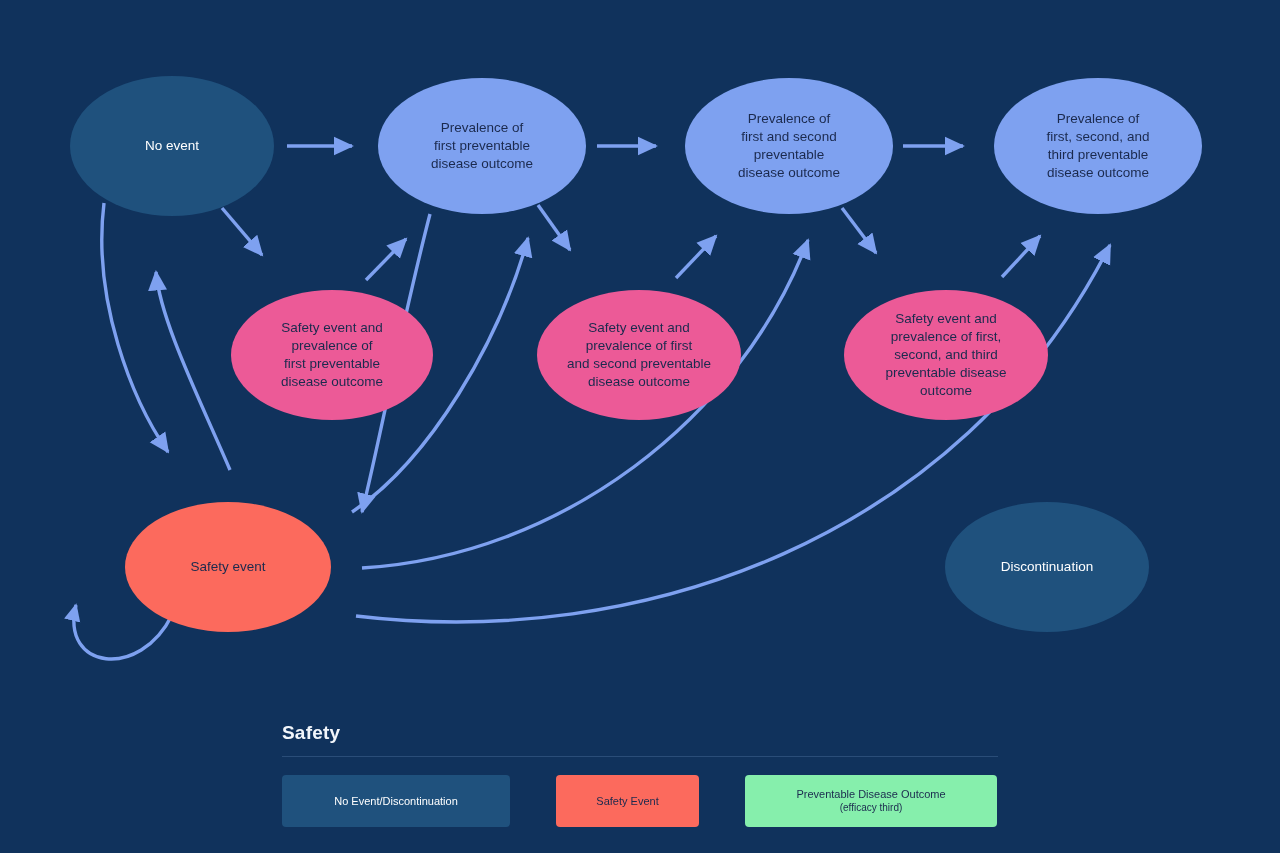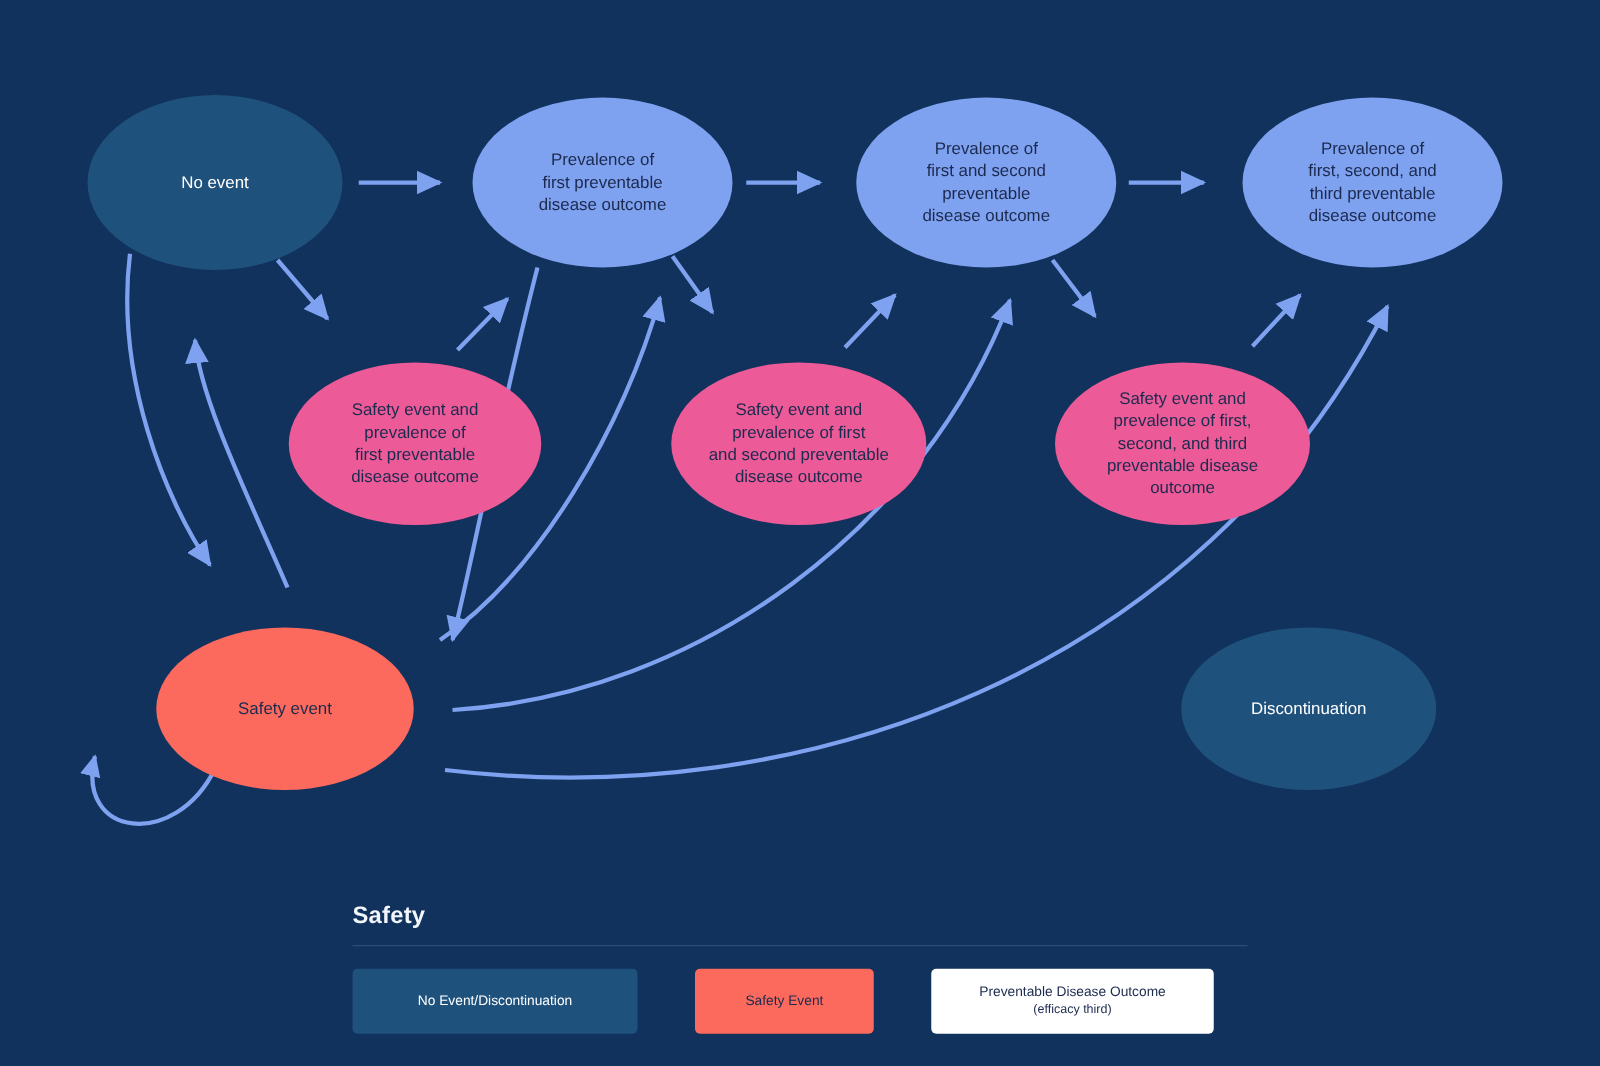--- a/index.html
+++ b/index.html
@@ -52,21 +52,21 @@
     text-align:center;
     height:52px;
     padding:0 14px;
     box-sizing:border-box;
     line-height:1.15;
   }
   .legend-chip .chip-main{font-size:11px;}
   .legend-chip .chip-sub{font-size:10px;margin-top:1px;}
   #chip-no-event{width:228px;background:#1f517d;color:#ffffff;}
   #chip-safety{width:143px;background:#fc6a5d;color:#1b2a4e;}
-  #chip-pdo{width:226px;background:#ffffff;color:#1b2a4e;}
+  #chip-pdo{width:252px;background:#86efac;color:#1b2a4e;}
 </style>
 </head>
 <body>
 
 <div id="stage">
 
   <svg class="diagram" viewBox="0 0 1280 853">
     <defs>
       <marker id="ah" viewBox="0 0 12 12" refX="10.5" refY="6" markerWidth="6.2" markerHeight="6.2" orient="auto-start-reverse" markerUnits="strokeWidth">
         <path d="M0,0.6 L11.6,6 L0,11.4 Z" fill="#7ea1f0"></path>

